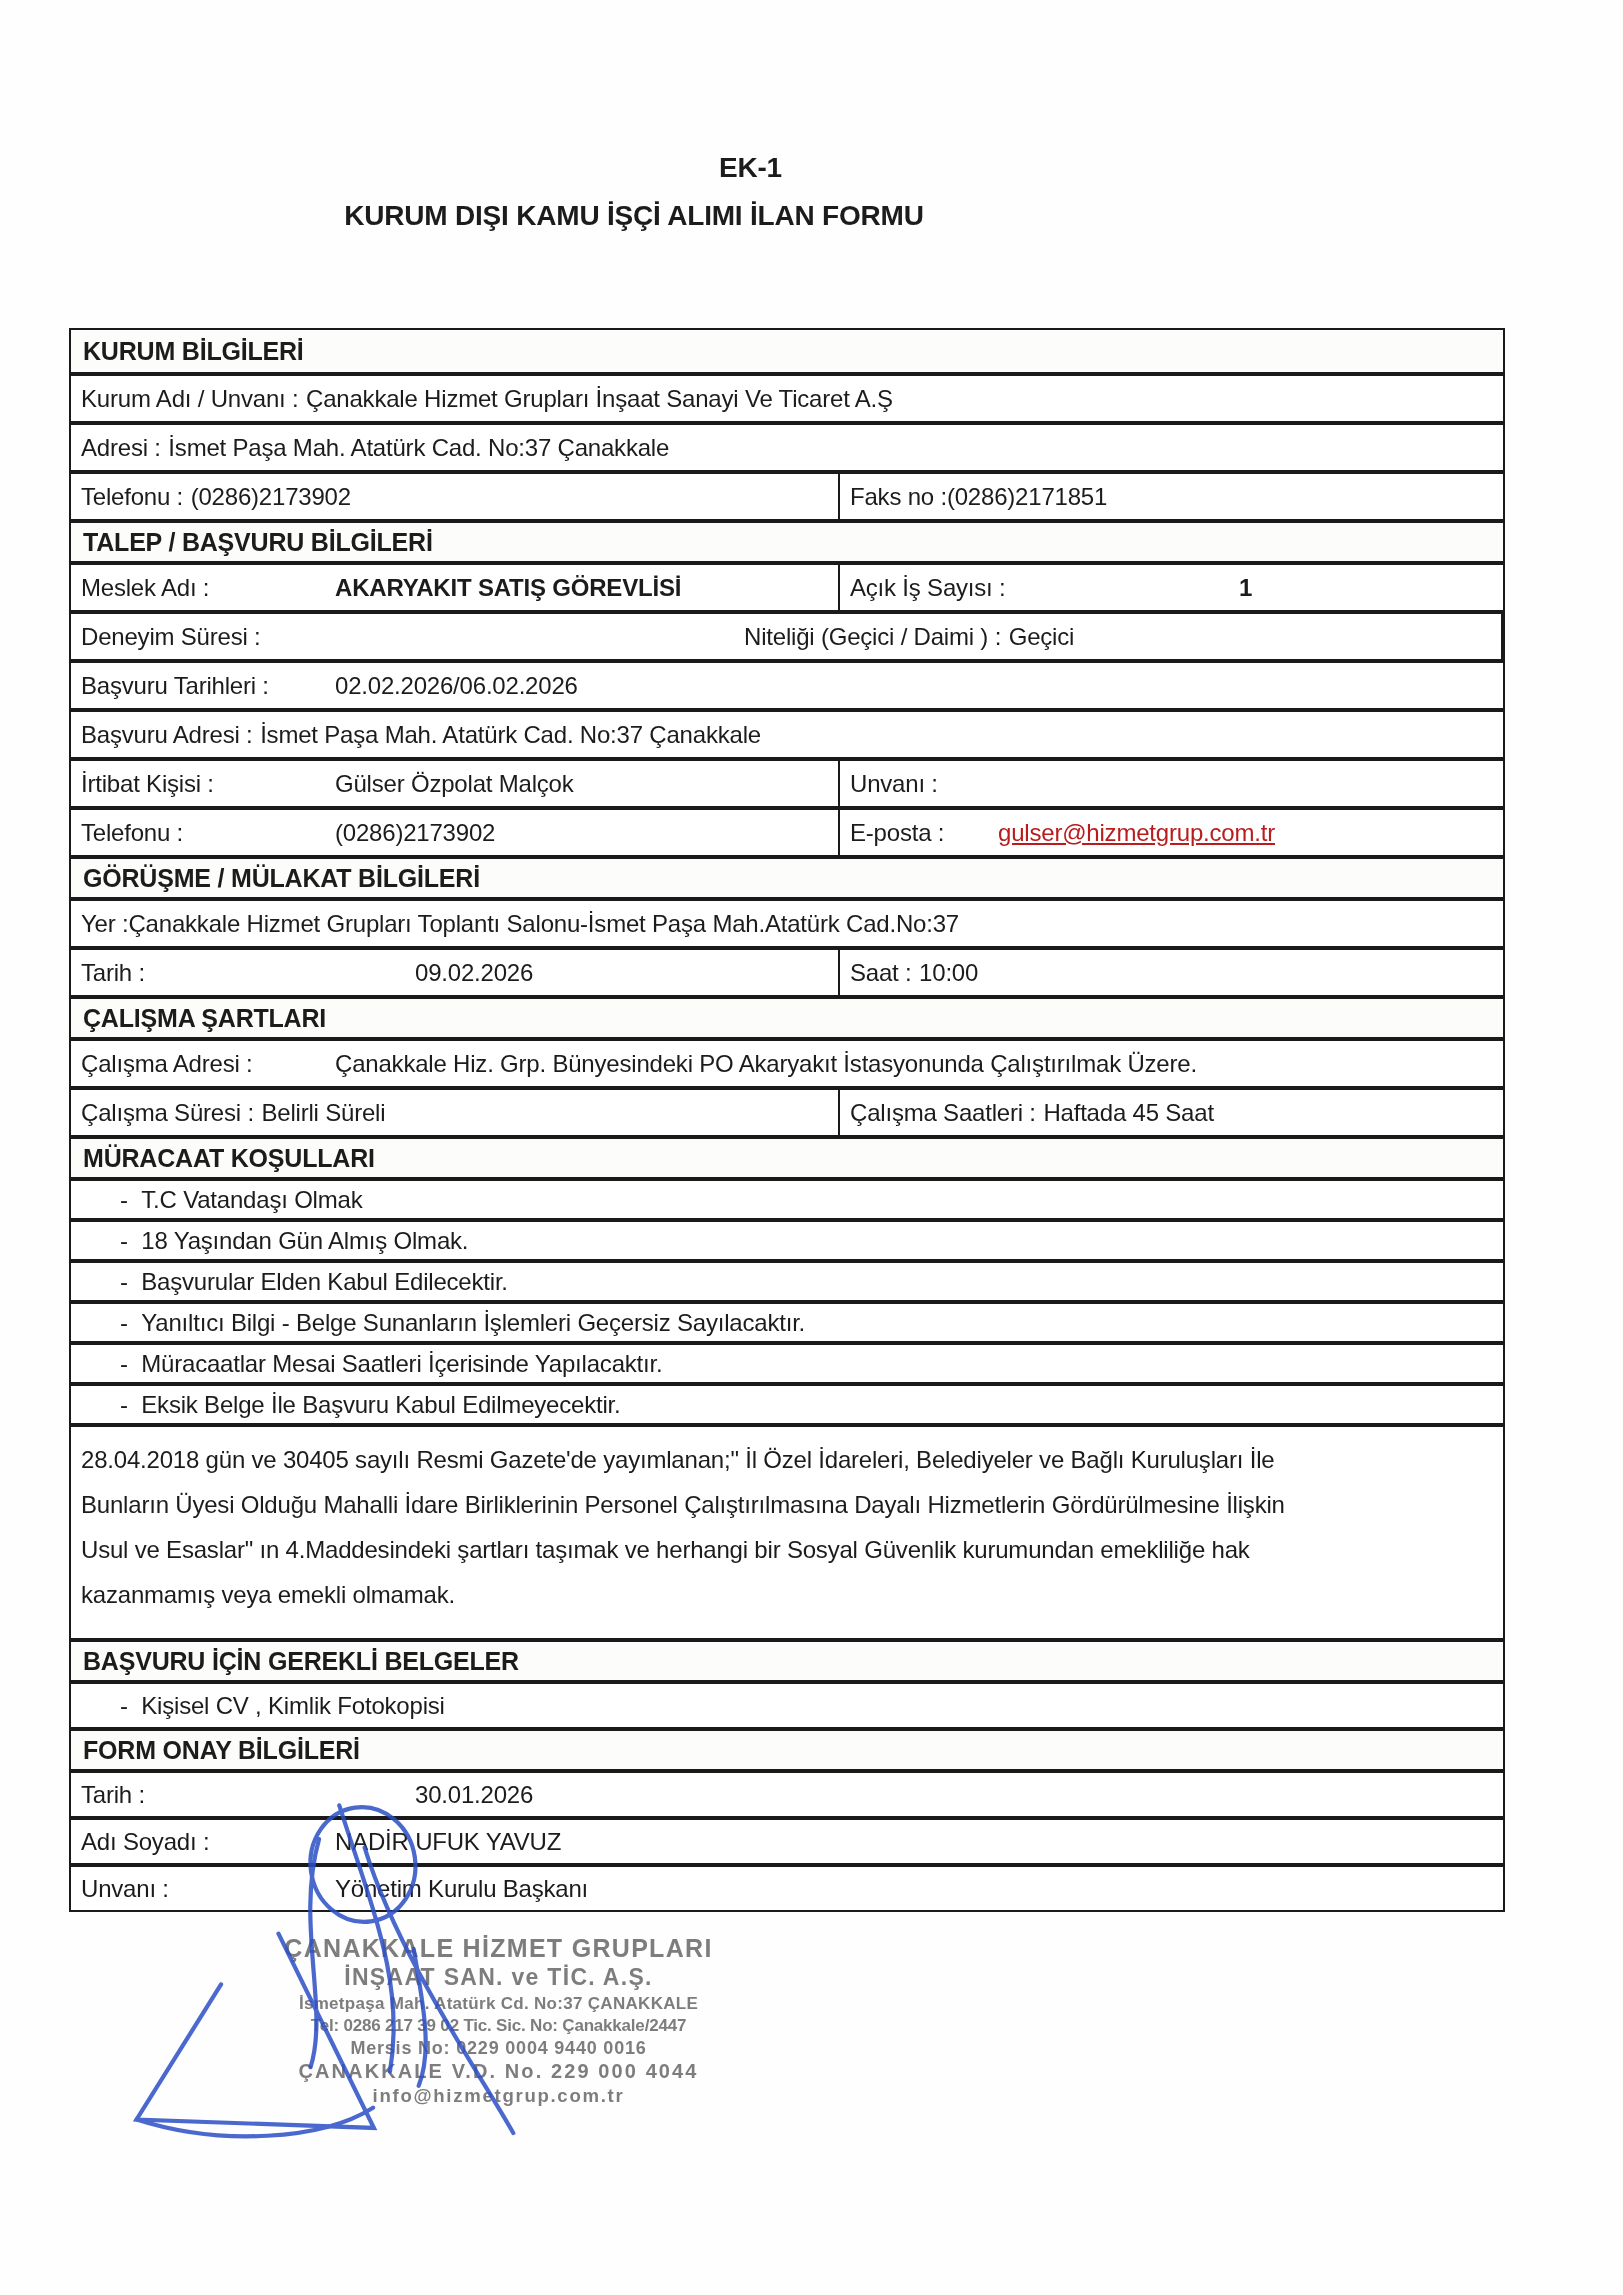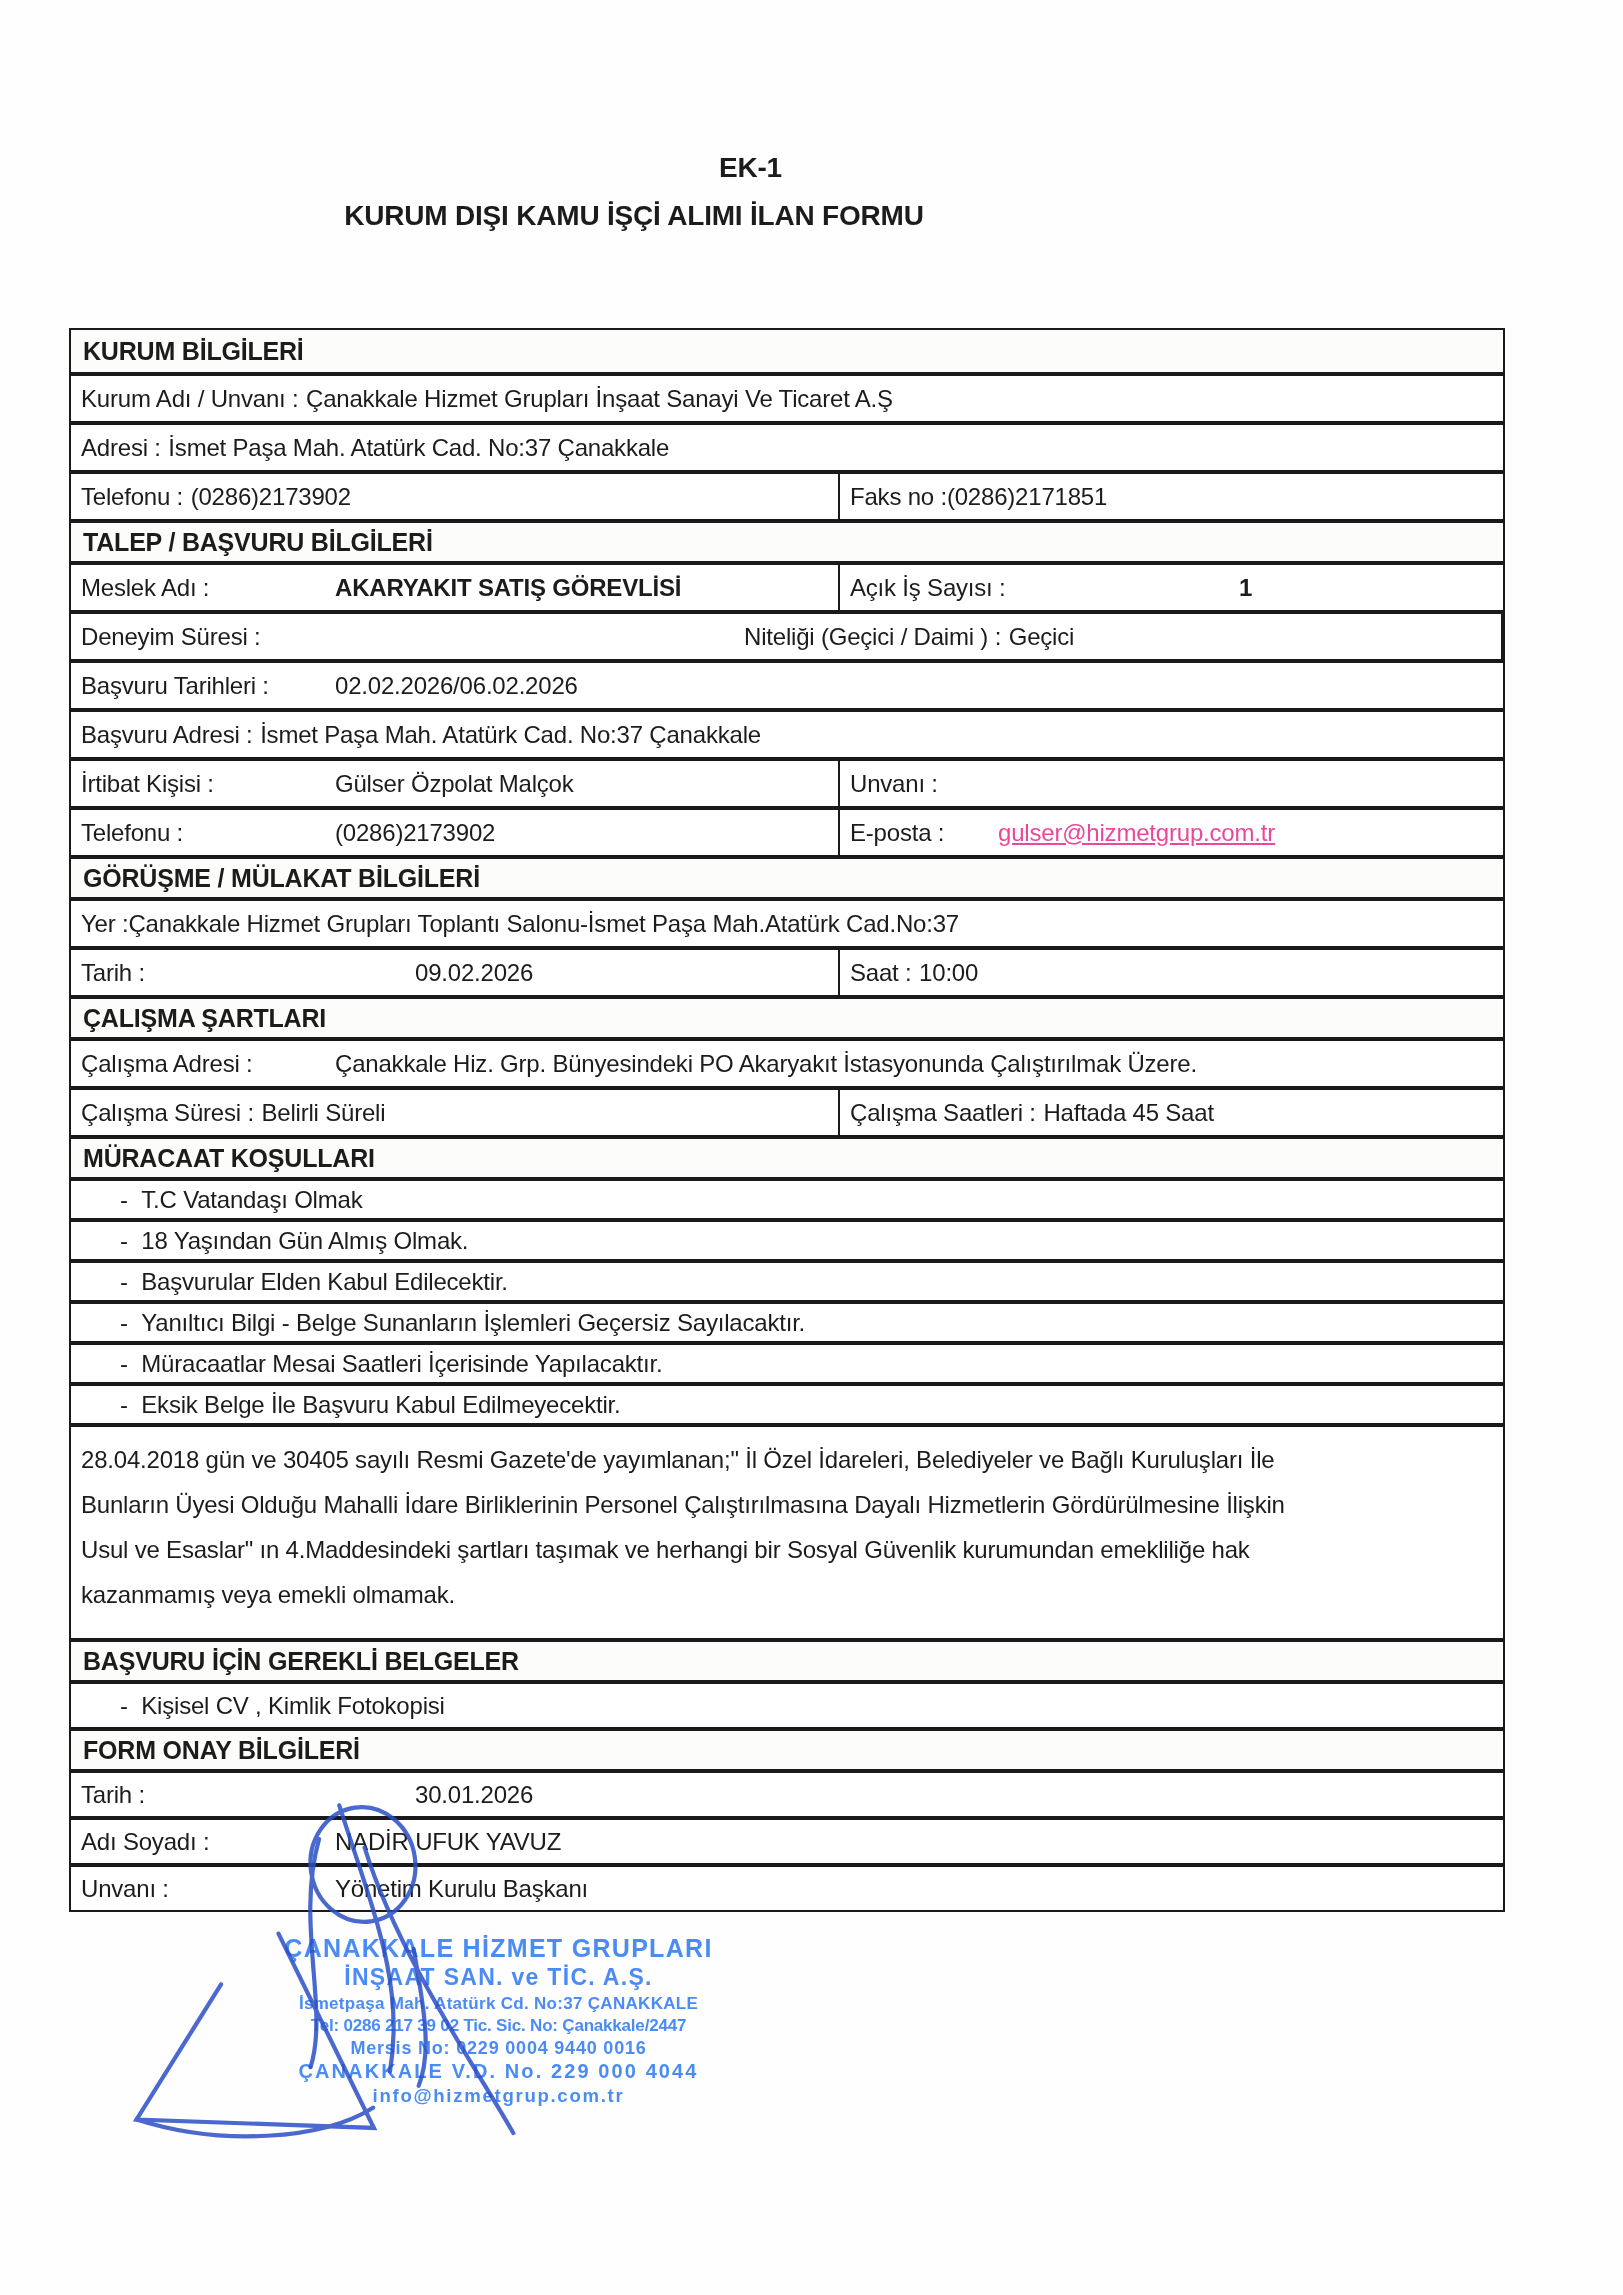--- a/index.html
+++ b/index.html
@@ -41,24 +41,24 @@
 
   .bullet { padding-left:49px; }
   .dash { margin-right:13.5px; }
 
   .para { display:block; padding:10px 12px 1px 10px; font-size:24px; line-height:45px;
           white-space:normal; }
   .para-inner { max-width:1251px; }
 
   .kase { align-items:flex-start; padding-top:12px; }
 
-  .link { color:#ec4899; text-decoration:underline; cursor:pointer; }
+  .link { color:#b91c1c; text-decoration:underline; cursor:pointer; }
 
   .stamp { position:absolute; left:228px; top:1933px; width:541px; text-align:center;
-           color:#3b82f6; font-weight:bold; opacity:0.92; }
+           color:#737373; font-weight:bold; opacity:0.92; }
   .st1 { font-size:25px; letter-spacing:1.3px; line-height:30px; }
   .st2 { font-size:23px; letter-spacing:1.3px; line-height:29px; }
   .st3 { font-size:17px; letter-spacing:0.3px; line-height:23px; }
   .st4 { font-size:17px; line-height:22px; }
   .st5 { font-size:18px; letter-spacing:0.8px; line-height:22px; }
   .st6 { font-size:20px; letter-spacing:2.1px; line-height:24.5px; }
   .st7 { font-size:18.6px; letter-spacing:1.7px; line-height:24px; }
 
   .signature { position:absolute; left:118px; top:1788px; }
 </style>

